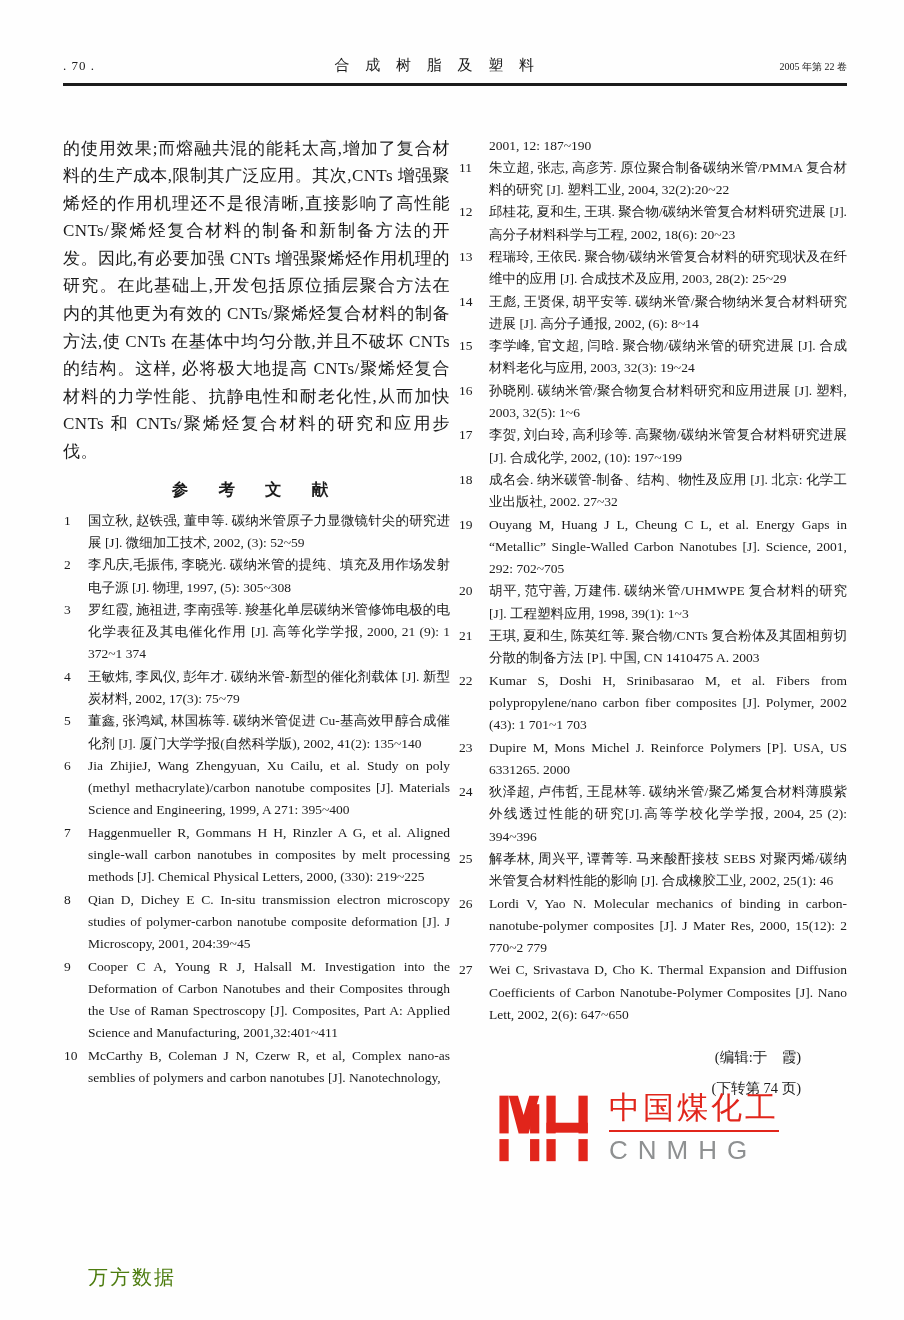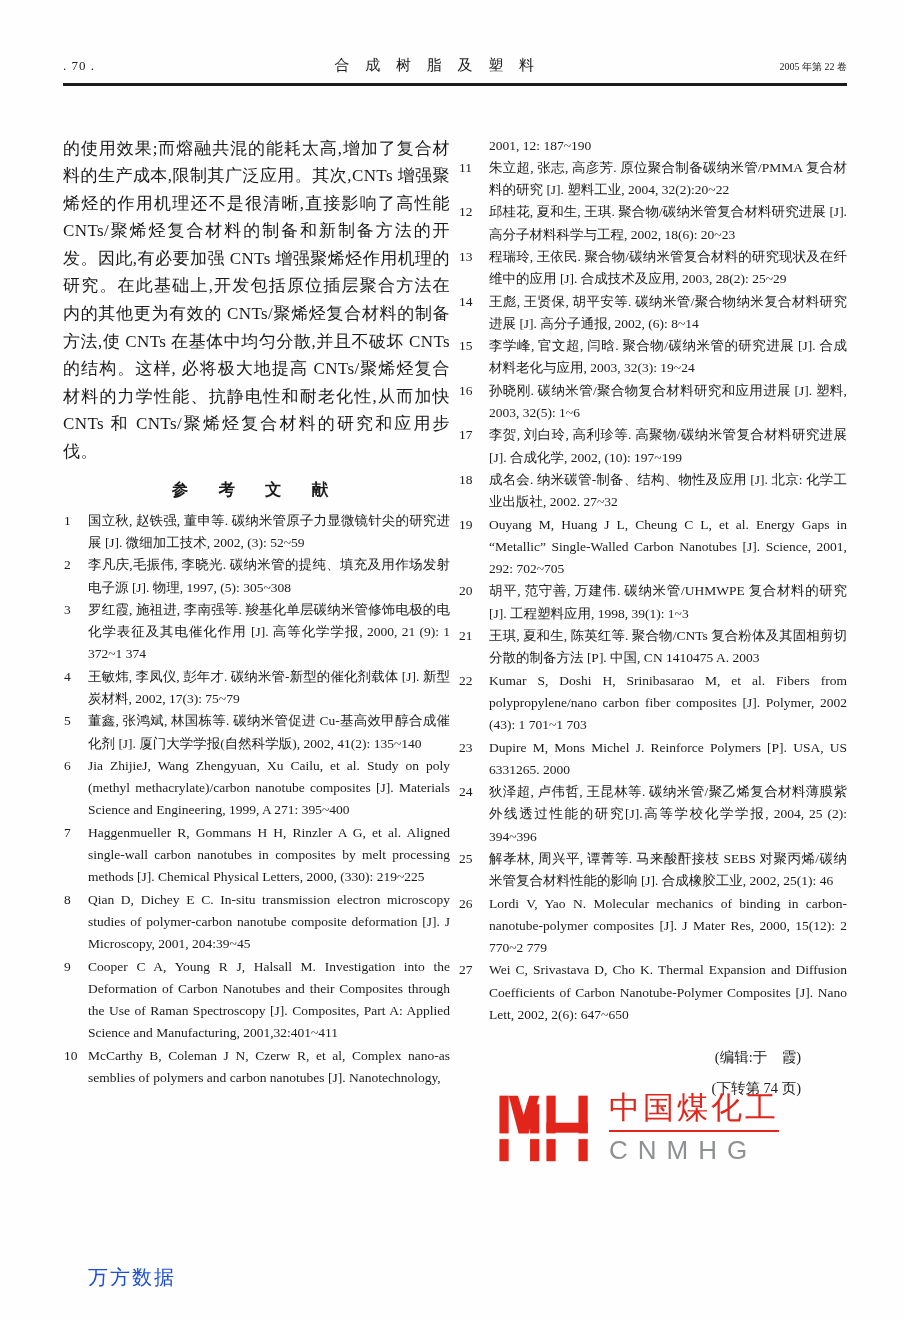--- a/index.html
+++ b/index.html
@@ -87,21 +87,21 @@
   .logo-en {
     color: #8e9091;
     font-size: 26px;
     letter-spacing: 10px;
     line-height: 28px;
   }
   .watermark {
     position: absolute;
     left: 88px;
     top: 1264px;
-    color: #1d4ed8;
+    color: #4d7c0f;
     font-size: 20px;
     letter-spacing: 2px;
     font-family: "Liberation Sans", sans-serif;
   }
 </style>
 </head>
 <body>
 
 <div class="page">
   <div class="content">

